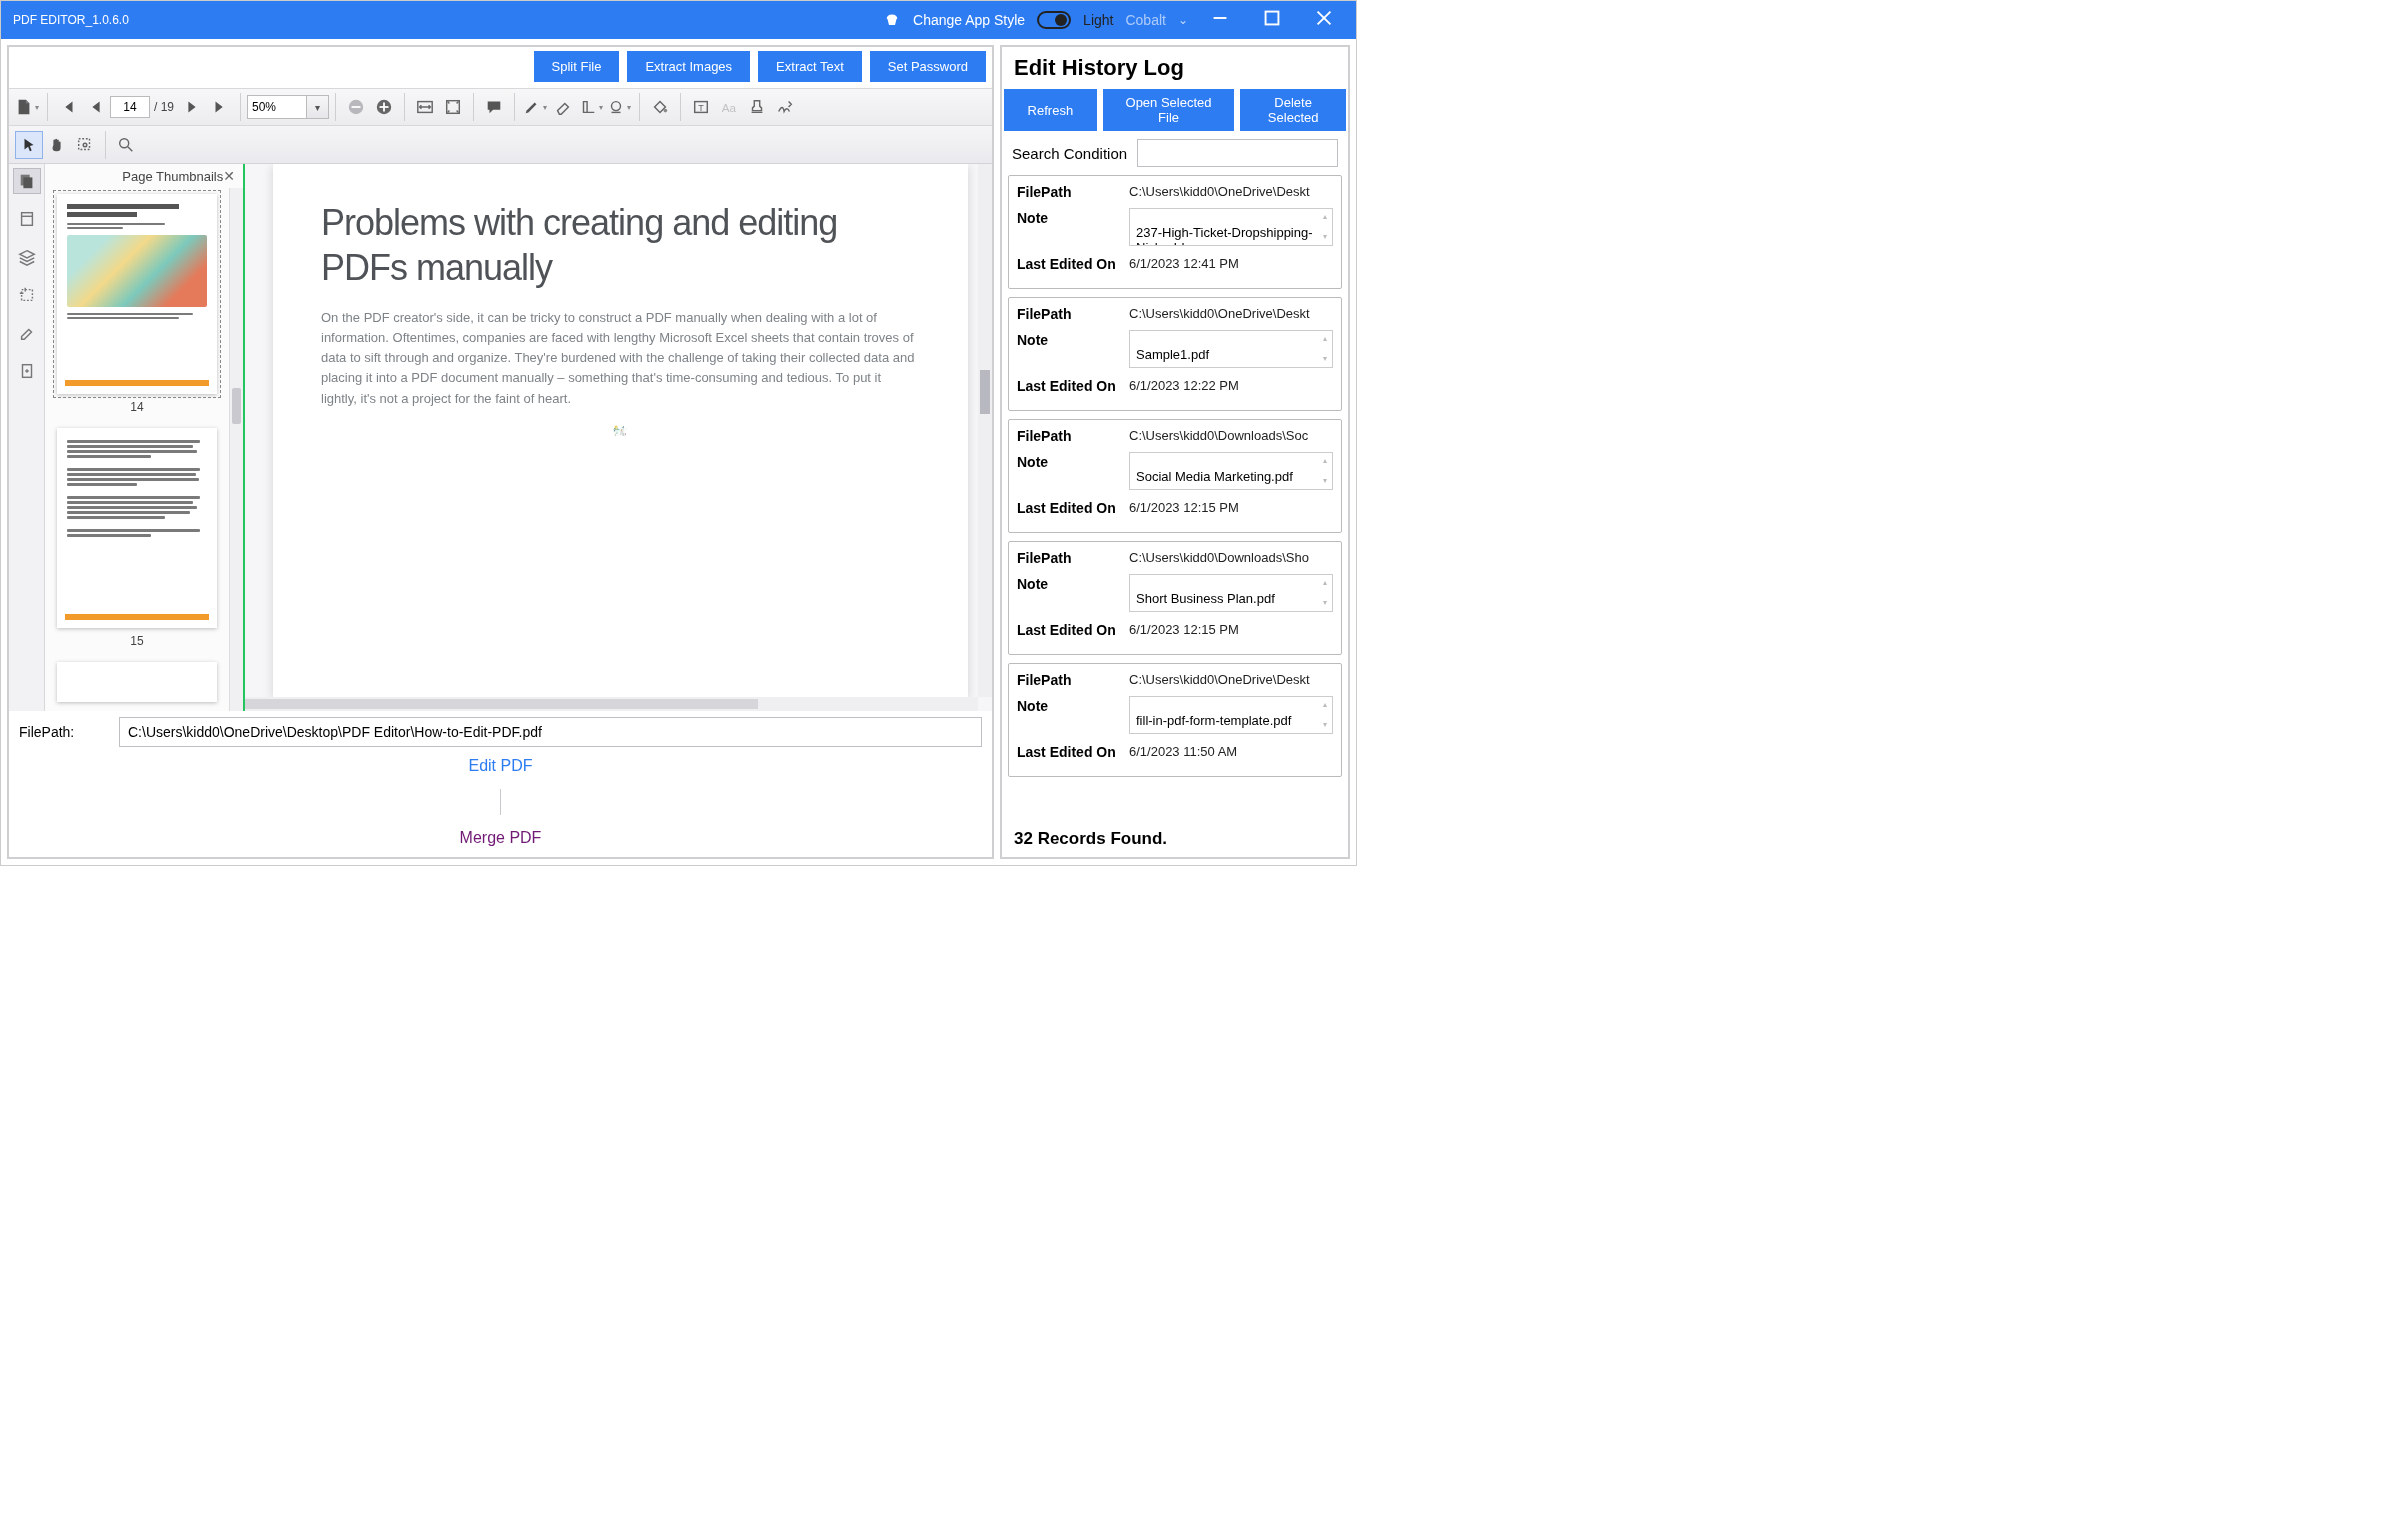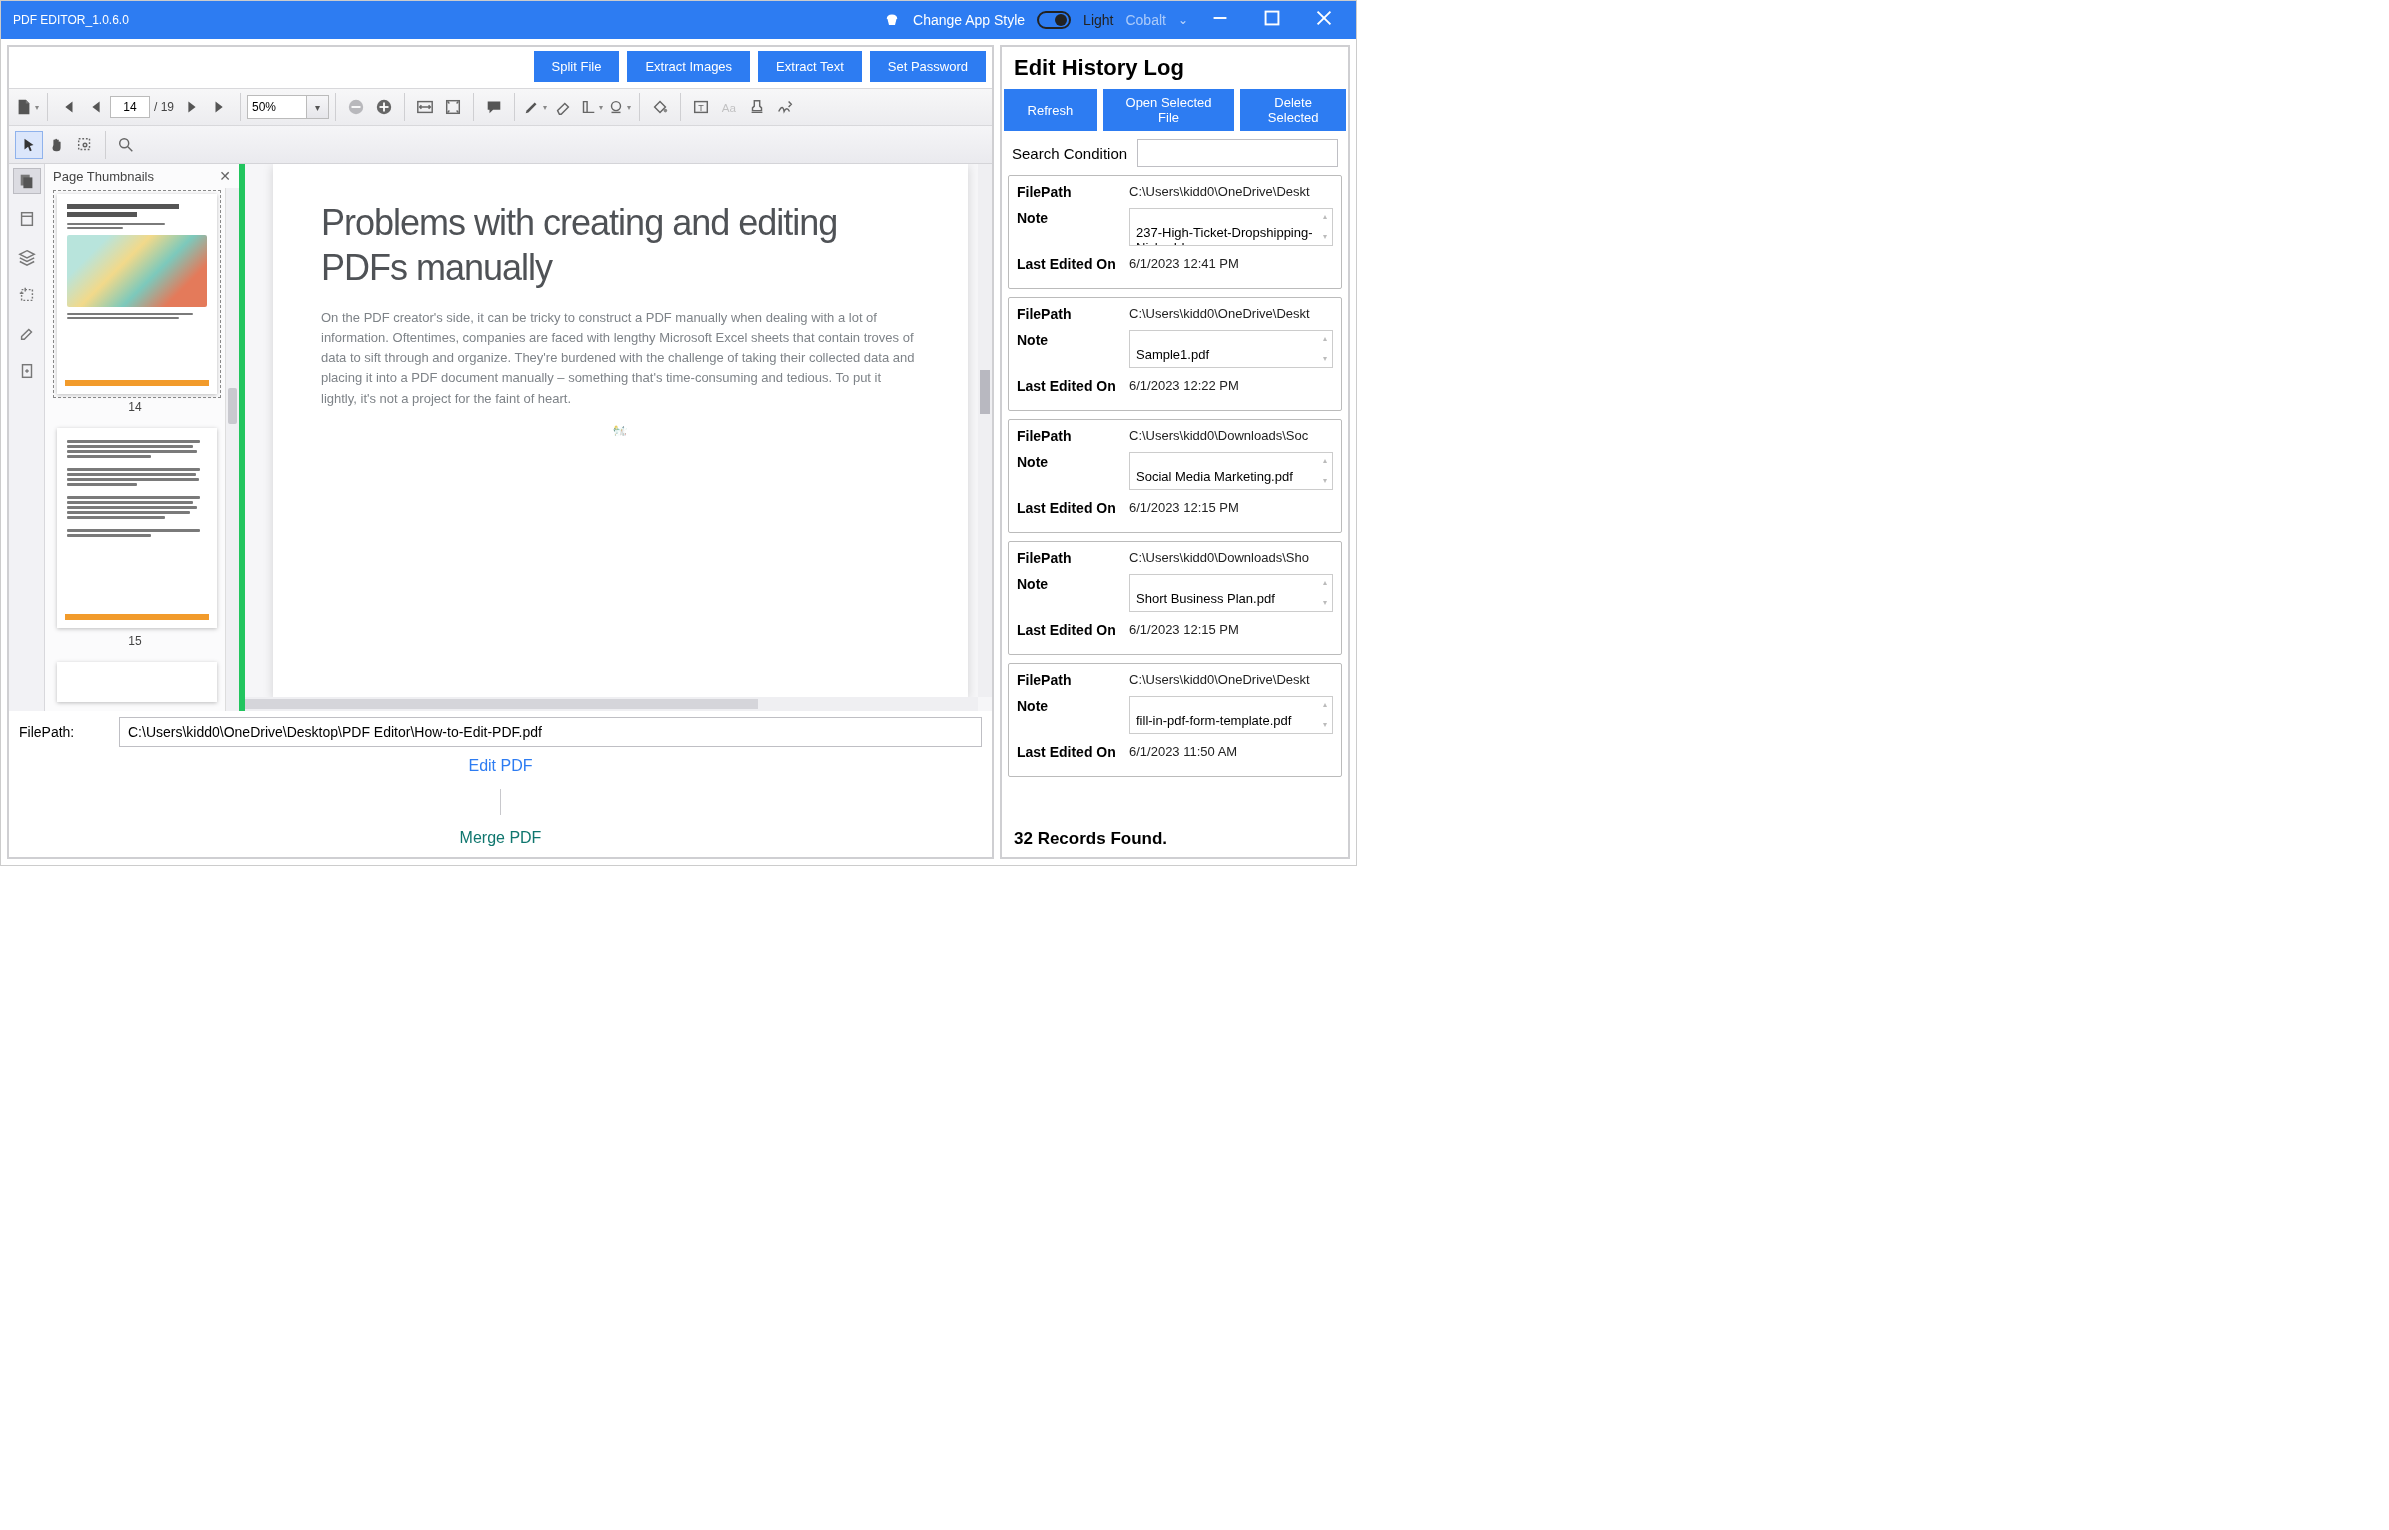--- a/index.html
+++ b/index.html
@@ -50,21 +50,21 @@
 
 .docwrap { flex:1; display:flex; overflow:hidden; }
 
 
 .vside { width:36px; background:#f2f2f5; border-right:1px solid #d8d8dc; display:flex; flex-direction:column; align-items:center; padding-top:4px; gap:12px; }
 .vicon { width:28px; height:26px; display:flex; align-items:center; justify-content:center; }
 .vicon.sel { background:#dcdce2; border:1px solid #bcbcc2; }
 .vicon svg { stroke:#777; stroke-width:1.6; fill:none; }
 
 
-.thumbs { width:200px; background:#fbfbfc; border-right:6px solid #22c55e; display:flex; flex-direction:column; }
+.thumbs { width:200px; background:#fbfbfc; border-right:2px solid #22c55e; display:flex; flex-direction:column;align-items:flex-end; }
 .thumbs-head { display:flex; align-items:center; padding:4px 8px; font-size:13px; color:#444; }
 .thumbs-head .x { margin-left:auto; color:#666; font-size:14px; }
 .thumbs-list { padding:6px 12px; overflow-y:auto; }
 .thumb { margin-bottom:14px; text-align:center; }
 .thumb-page { width:160px; height:200px; background:#fff; box-shadow:0 1px 4px rgba(0,0,0,0.25); margin:0 auto 6px; position:relative; padding:10px 10px 18px; overflow:hidden; }
 .thumb-page.sel { outline:1px dashed #888; outline-offset:3px; }
 .thumb-footer { position:absolute; bottom:8px; left:8px; right:8px; height:6px; background:#f29b2b; }
 .thumb-lbl { font-size:12px; color:#444; }
 .thumb-line { height:3px; background:#7a7a7a; margin:2px 0; border-radius:1px; }
 .thumb-title { height:5px; width:80%; background:#555; margin-bottom:3px; }
@@ -86,21 +86,21 @@
 .vscroll-thumb { position:absolute; top:206px; height:44px; left:2px; right:2px; background:#b8b8c0; }
 
 
 .filepath { display:flex; align-items:center; padding:6px 10px; gap:10px; }
 .filepath-lbl { font-size:14px; width:90px; }
 .filepath-input { flex:1; border:1px solid #bfbfc4; height:30px; padding:0 8px; font-size:14px; }
 
 
 .tabs { display:flex; align-items:center; padding:4px 14px 10px; gap:14px; font-size:16px;flex-direction:column; }
 .tab-active { color:#2d7cf2; }
-.tab-inactive { color:#0f766e;text-align:center; }
+.tab-inactive { color:#701a75;text-align:center; }
 .tabsep { width:1px; height:26px; background:#c8c8cc; }
 
 
 .side { width:350px; border:2px solid #cfcfd2; margin:6px 6px 6px 0; display:flex; flex-direction:column; overflow:hidden; }
 .side-title { font-size:22px; font-weight:700; padding:8px 12px; }
 .side-btnrow { display:flex; gap:6px; padding:0 2px 8px; }
 .searchrow { display:flex; align-items:center; padding:0 10px 8px; gap:10px; }
 .searchrow label { font-size:15px; }
 .searchrow input { flex:1; border:1px solid #bfbfc4; height:28px; padding:0 6px; }
 .records { flex:1; overflow-y:auto; padding:0 6px; }

